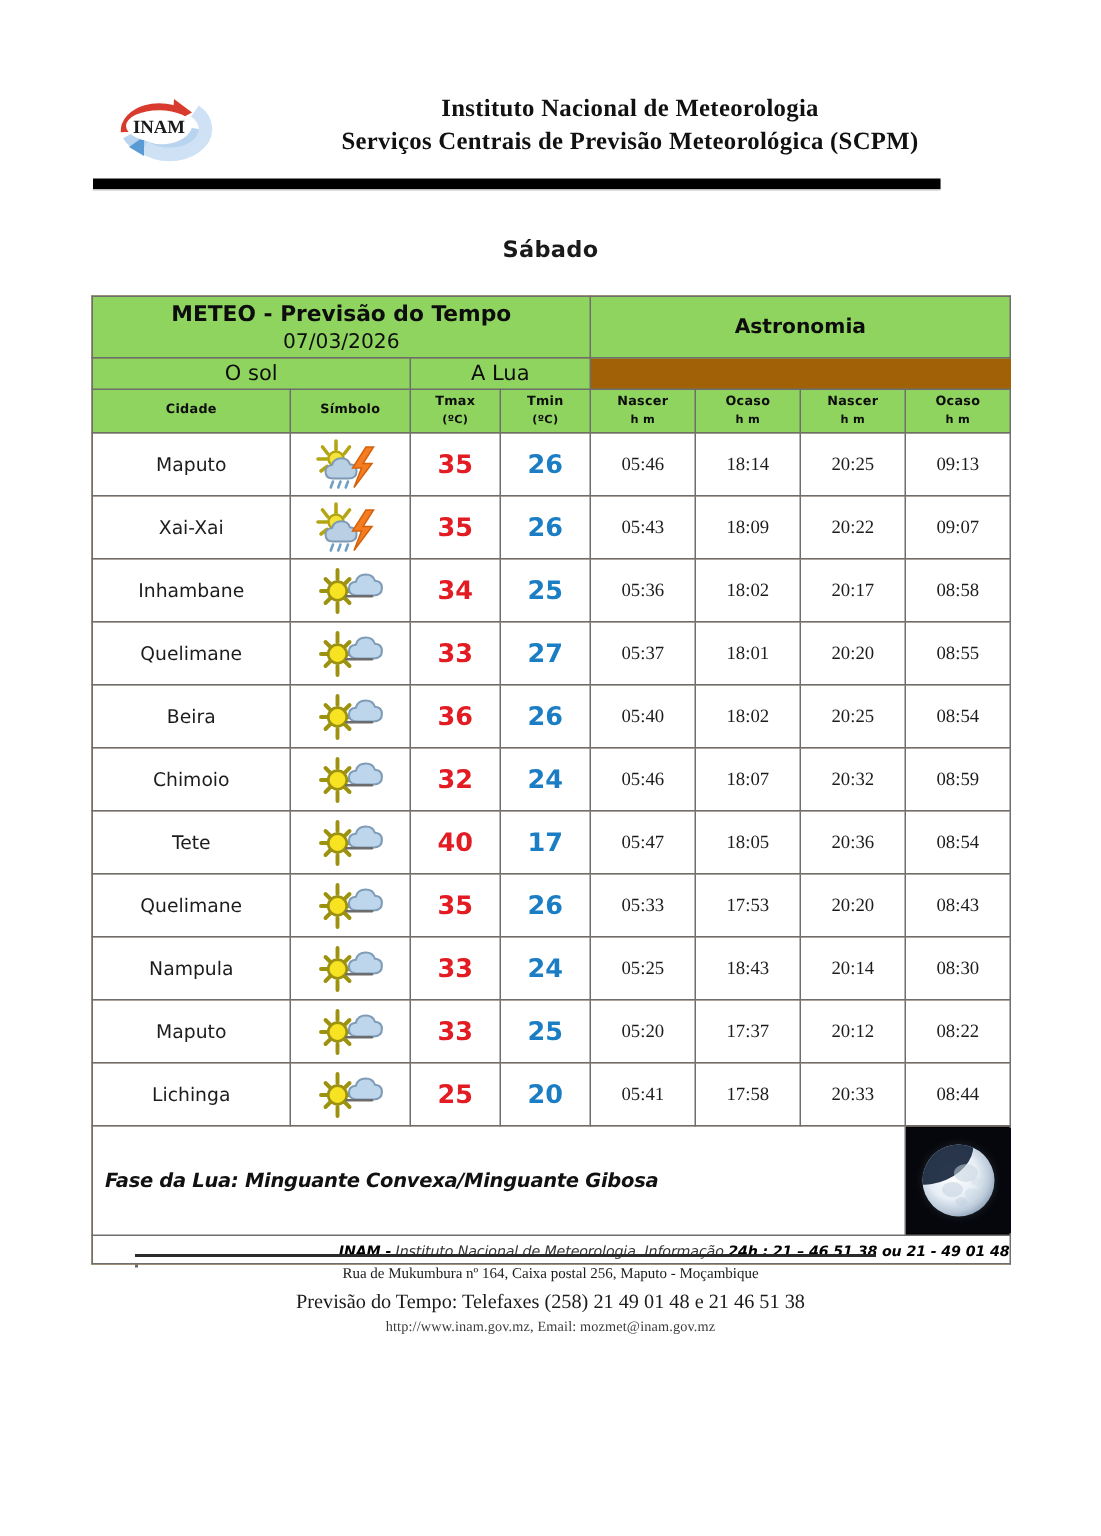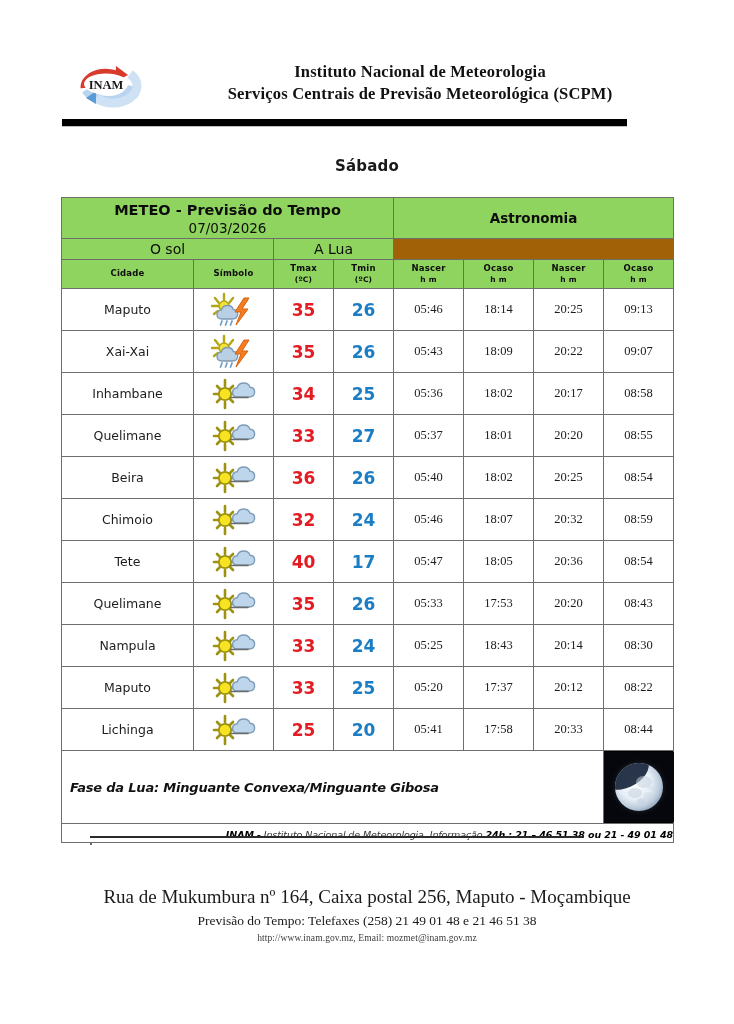--- a/index.html
+++ b/index.html
@@ -234,21 +234,21 @@
   }
   .footer {
     position: absolute;
     left: 0;
     top: 843px;
     width: 734px;
     text-align: center;
     font-family: "Liberation Serif", serif;
     color: #1a1a1a;
   }
-  .footer-l1 { font-size: 19px; line-height: 1.45; margin-top: 40px; }
+  .footer-l1 { font-size: 10px; line-height: 1.45; }
   .footer-l2 { font-size: 13.5px; line-height: 1.45; }
   .footer-l3 { font-size: 9.5px; line-height: 1.6; color:#3b3b3b; letter-spacing:.1px; padding-top:1px;}
 </style>
 </head>
 <body>
 
 <div class="page">
 
   <div class="header">
 

